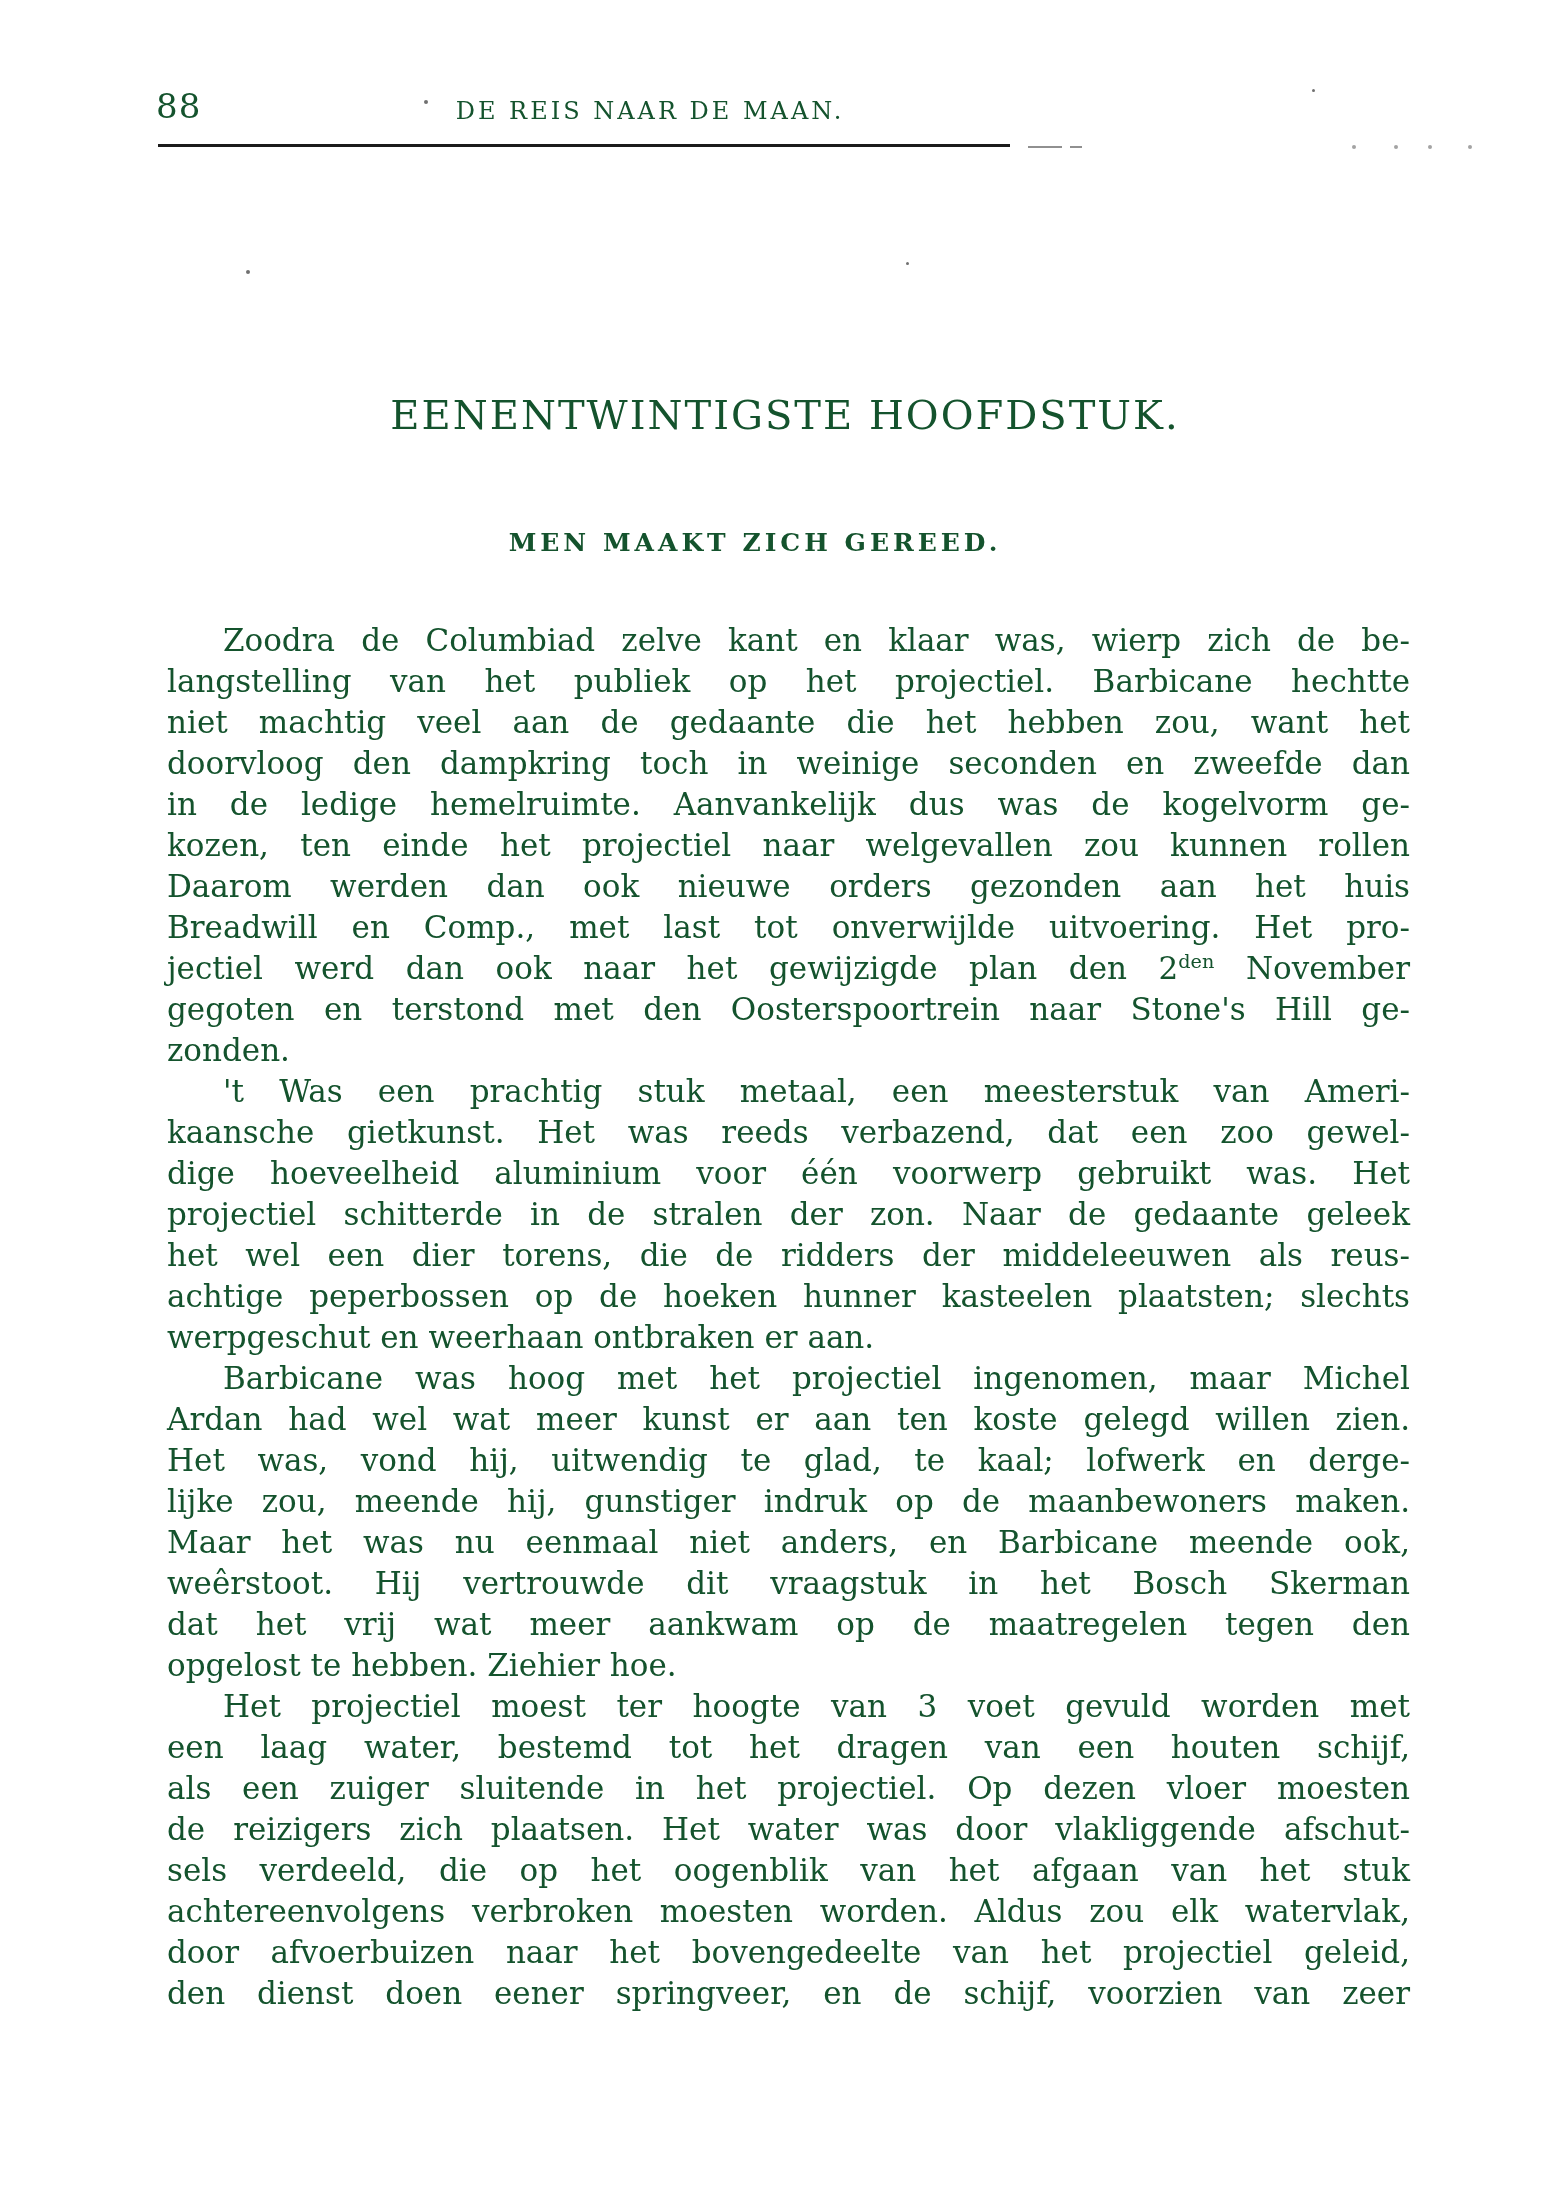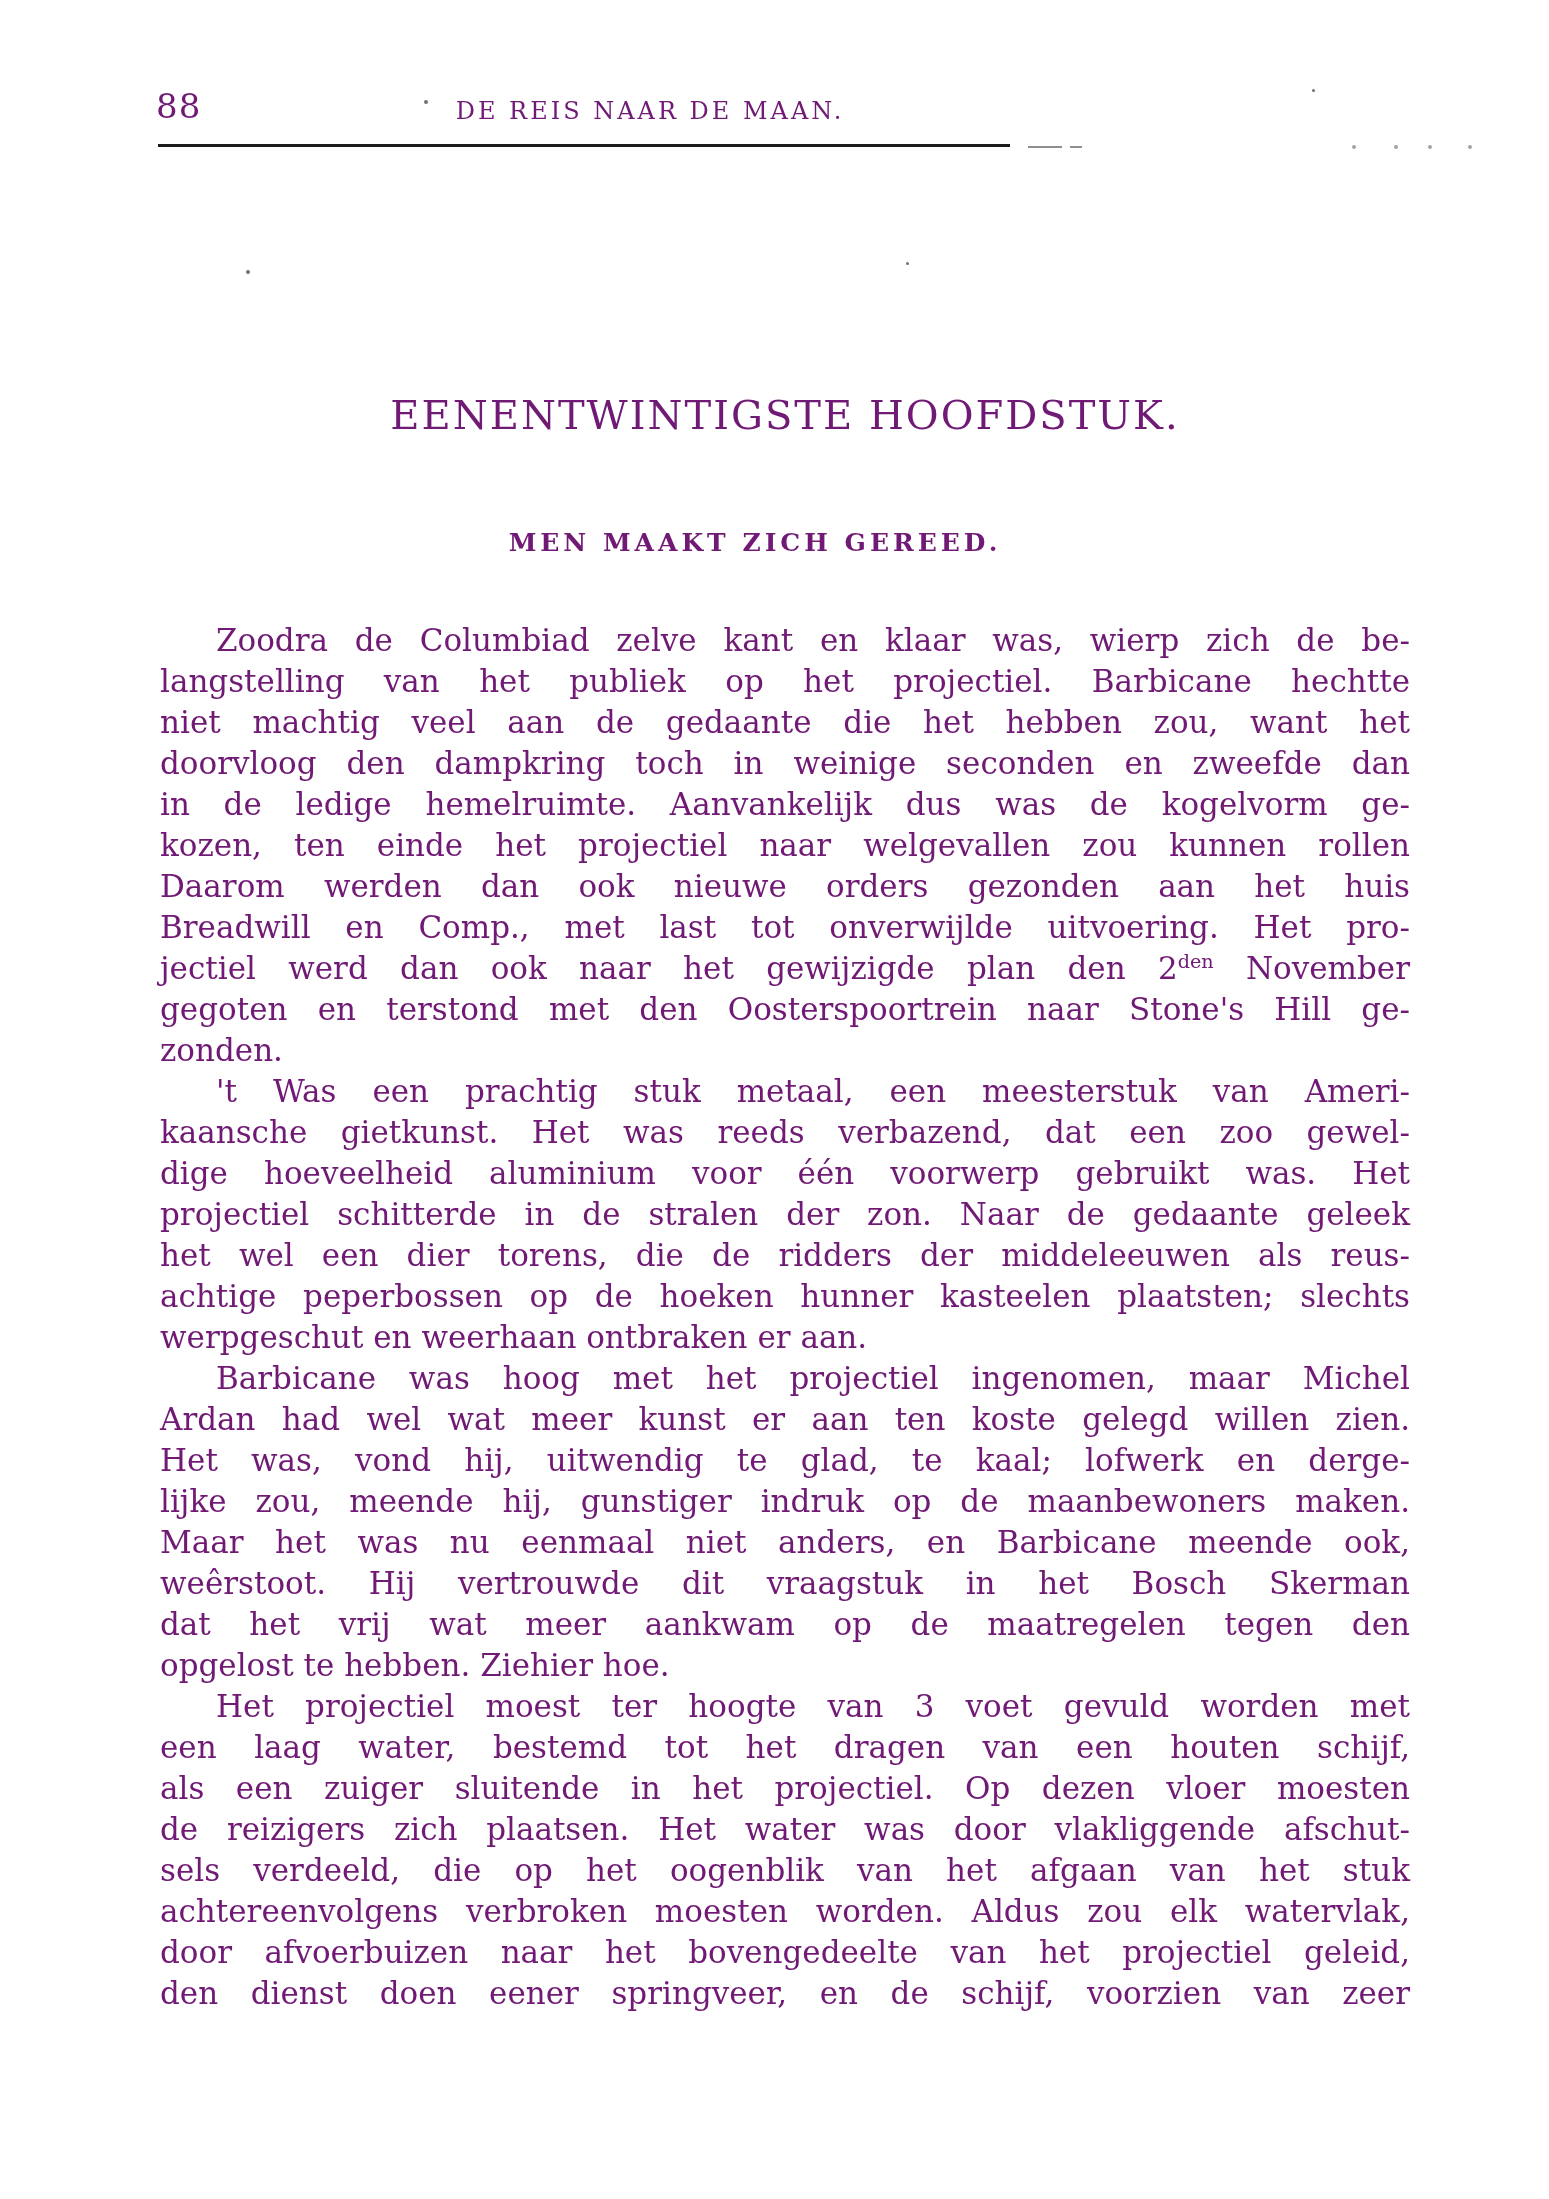--- a/index.html
+++ b/index.html
@@ -3,21 +3,21 @@
 <meta charset="utf-8">
 <style>
   html, body { margin: 0; padding: 0; background: #e8e8e4; }
   .page {
     position: relative;
     width: 1549px;
     height: 2199px;
     margin: 0 auto;
     background: #ffffff;
     font-family: "DejaVu Serif", serif;
-    color: #701a75;
+    color: #14532d;
     overflow: hidden;
   }
   .page-number {
     position: absolute;
     left: 156px;
     top: 86px;
     font-size: 34px;
     letter-spacing: 1px;
   }
   .running-title {
@@ -79,20 +79,21 @@
     left: 160px;
     top: 620px;
     width: 1250px;
     font-size: 31px;
     line-height: 41px;
   }
   .line {
     text-align: justify;
     text-align-last: justify;
     height: 41px;
+    margin-left: 7px;
   }
   .line.para-last { text-align-last: left; }
   .line.para-first { text-indent: 56px; }
   .line sup {
     font-size: 0.62em;
     vertical-align: super;
     line-height: 0;
   }
 </style>
 </head>

